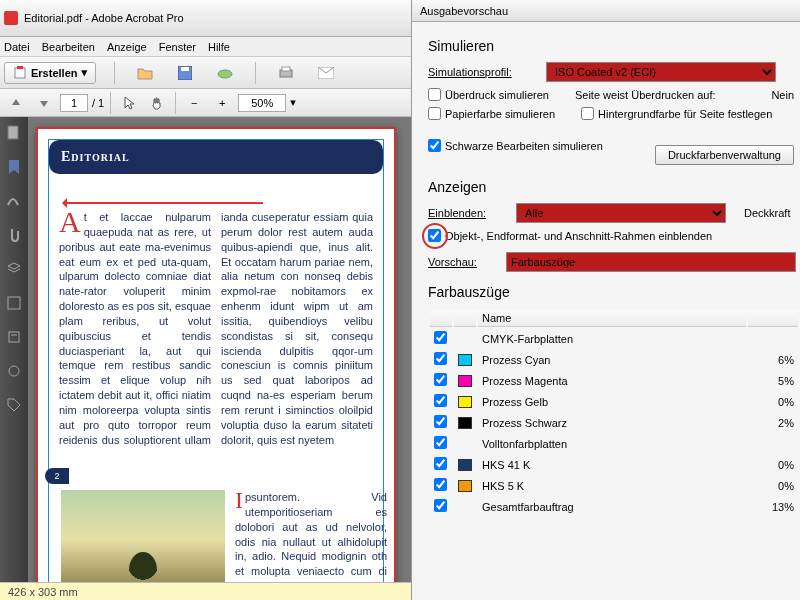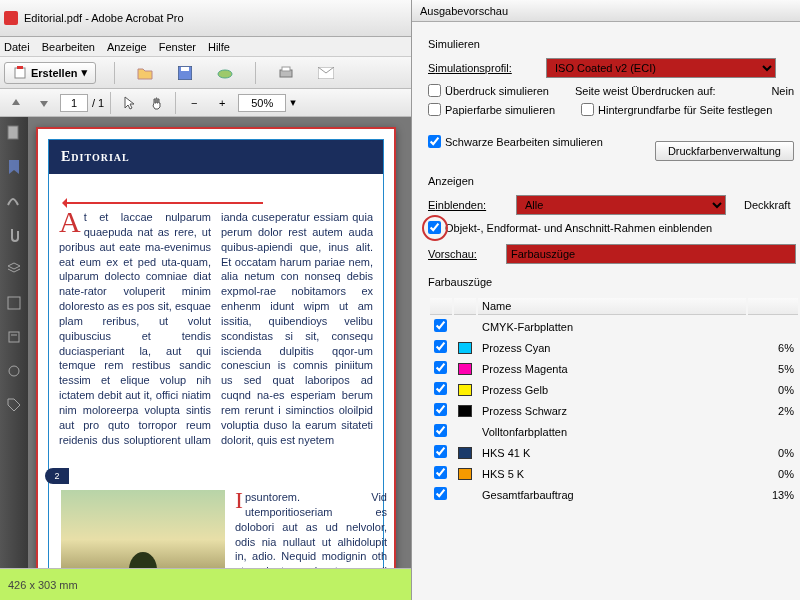--- a/index.html
+++ b/index.html
@@ -16,37 +16,37 @@
 .erstellen { display: flex; align-items: center; gap: 4px; padding: 3px 8px; border: 1px solid #aaa; border-radius: 3px; background: linear-gradient(#fff,#e8e8e8); font-weight: bold; cursor: pointer; }
 .sep { width: 1px; height: 22px; background: #bbb; margin: 0 2px; }
 .page-input { width: 28px; height: 18px; text-align: center; border: 1px solid #aaa; }
 .zoom-sel { width: 48px; height: 18px; border: 1px solid #aaa; text-align: center; }
 .doc-area { flex: 1; display: flex; background: #7a7a7a; overflow: hidden; position: relative; }
 .side-tools { width: 28px; background: linear-gradient(90deg,#555,#3a3a3a); display: flex; flex-direction: column; align-items: center; padding-top: 8px; gap: 18px; }
 .side-tools .sicon { width: 16px; height: 16px; opacity: .7; }
 .doc-canvas { flex: 1; background: #787878; padding: 10px 8px; overflow: hidden; }
 .page { width: 360px; height: 520px; background: #fff; border: 2px solid #c33; position: relative; box-shadow: 0 2px 8px rgba(0,0,0,.4); }
 .page-inner { position: absolute; left: 10px; top: 10px; right: 10px; bottom: 10px; border: 1px solid #28c; }
-.page-header { background: #1a2d5c; height: 34px; display: flex; align-items: center; padding: 0 12px; }
+.page-header { background: #1a2d5c; height: 34px; display: flex; align-items: center; padding: 0 12px; border-radius: 10px; }
 .page-header h1 { color: #fff; font-variant: small-caps; font-size: 14px; letter-spacing: 1px; font-family: Georgia, serif; }
 .red-arrow { position: absolute; left: 14px; top: 62px; width: 200px; height: 2px; background: #d33; }
 .red-arrow::before { content: ""; position: absolute; left: -6px; top: -4px; border: 5px solid transparent; border-right-color: #d33; }
 .columns { display: flex; gap: 10px; padding: 36px 10px 8px 10px; height: 280px; }
 .col { flex: 1; font-family: Georgia, serif; font-size: 7px; line-height: 1.35; color: #1a2d5c; text-align: justify; overflow: hidden; }
 .dropcap { float: left; font-size: 30px; line-height: 24px; color: #c33; font-family: Georgia, serif; padding-right: 3px; }
 .page-num { position: absolute; left: -4px; top: 328px; background: #1a2d5c; color: #fff; width: 24px; height: 16px; border-radius: 8px 0 0 8px; display: flex; align-items: center; justify-content: center; font-size: 9px; }
 .photo { position: absolute; left: 12px; top: 350px; width: 164px; height: 110px; background: linear-gradient(#b8d4a8 0%, #e8dfa8 45%, #7a6f3a 100%); overflow: hidden; }
 .photo::after { content: ""; position: absolute; left: 50%; bottom: 12px; width: 28px; height: 36px; background: radial-gradient(circle at 50% 35%, #2a3518 55%, transparent 56%); transform: translateX(-50%); border-radius: 50% 50% 0 0; }
 .col2-lower { position: absolute; left: 186px; top: 350px; width: 152px; font-family: Georgia, serif; font-size: 7px; line-height: 1.35; color: #1a2d5c; text-align: justify; }
 .dropcap2 { float: left; font-size: 24px; line-height: 20px; color: #c33; font-family: Georgia, serif; padding-right: 2px; }
-.statusbar { height: 32px; background: #bef264; border-top: 1px solid #bbb; display: flex; align-items: center; padding: 0 8px; font-size: 10px; color: #444; }
+.statusbar { height: 18px; background: #fef9c3; border-top: 1px solid #bbb; display: flex; align-items: center; padding: 0 8px; font-size: 10px; color: #444; }
 
 .right-title { height: 22px; background: linear-gradient(#fafafa,#e0e0e0); border-bottom: 1px solid #aaa; display: flex; align-items: center; padding: 0 8px; }
 .rcontent { padding: 10px 0 0 16px; overflow: hidden; }
-.group-label { font-size: 11px; margin: 6px 0 8px 0; }
+.group-label { font-size: 14px; margin: 6px 0 8px 0; }
 .row { display: flex; align-items: center; gap: 8px; margin-bottom: 6px; }
 .row label { min-width: 110px; text-decoration: underline; }
 .row label.u::first-letter { text-decoration: underline; }
 select, input[type=text].sel { border: 1px solid #888; background: #b91c1c; height: 20px; padding: 0 4px; font-size: 11px; }
 .chk { display: flex; align-items: center; gap: 4px; }
 .chk input { margin: 0; }
 .btn { border: 1px solid #888; background: linear-gradient(#fff,#e4e4e4); padding: 3px 12px; border-radius: 2px; cursor: pointer; margin-top: 19px; }
 .circle-ann { position: absolute; width: 26px; height: 26px; border: 2px solid #c33; border-radius: 50%; pointer-events: none; }
 .sep-table { width: 100%; margin-top: 6px; }
 .sep-table th { text-align: left; font-weight: normal; border-bottom: 1px solid #ccc; padding: 2px 4px; background: linear-gradient(#fafafa,#ececec); font-size: 11px; }

